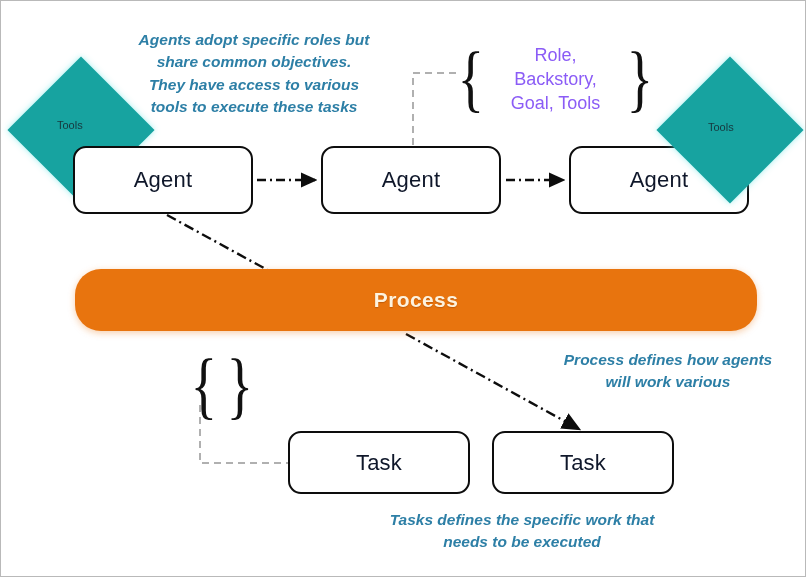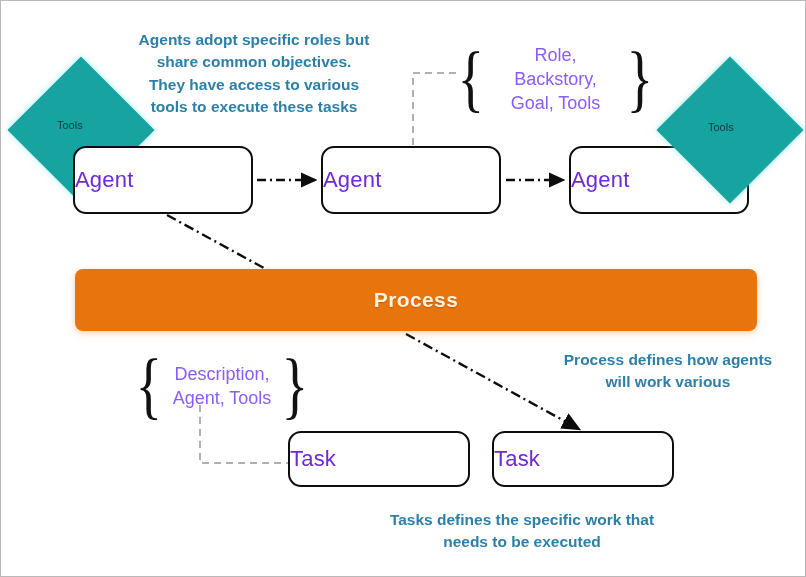--- a/index.html
+++ b/index.html
@@ -28,28 +28,28 @@
 
   
   .node-box {
     position: absolute;
     box-sizing: border-box;
     background: #ffffff;
     border: 2.5px solid #0d0d0d;
     border-radius: 13px;
     display: flex;
     align-items: center;
-    justify-content: flex-start;
+    justify-content: center;
     font-family: "Liberation Sans", sans-serif;
     font-size: 22px;
-    color: #6d28d9;
+    color: #0f172a;
     letter-spacing: 0.2px;
   }
   .agent-box { width: 180px; height: 68px; }
-  .task-box  { width: 182px; height: 56px; }
+  .task-box  { width: 182px; height: 63px; }
 
   
   .tools-diamond {
     position: absolute;
     width: 104px;
     height: 104px;
     background: #17a3a0;
     transform: rotate(45deg);
     box-shadow: 0 0 6px rgba(110, 230, 230, 0.65);
   }
@@ -62,39 +62,40 @@
   }
 
   
   #process-bar {
     position: absolute;
     left: 74px;
     top: 268px;
     width: 682px;
     height: 62px;
     background: #e8740e;
-    border-radius: 8px;
+    border-radius: 26px;
     display: flex;
     align-items: center;
     justify-content: center;
     box-shadow: 0 2px 7px rgba(232, 116, 14, 0.35);
   }
   #process-label {
     font-family: "Liberation Sans", sans-serif;
     font-size: 21px;
     font-weight: bold;
     color: #fdf3df;
     letter-spacing: 0.4px;
     text-shadow: 0 1px 1px rgba(120, 50, 0, 0.35);
   }
 
   
   .note-blue {
     position: absolute;
     font-family: "Liberation Sans", sans-serif;
+    font-style: italic;
     font-weight: bold;
     font-size: 15.5px;
     line-height: 1.45;
     color: #2d7fa6;
     text-align: center;
     white-space: pre-line;
   }
 
   
   .brace-group {
@@ -190,22 +191,20 @@
 Goal, Tools</span>
     <span class="brace">}</span>
   </div>
 
   <div id="process-bar">
     <span id="process-label">Process</span>
   </div>
 
   <div class="brace-group" style="left:125px; top:352px; width:192px; height:66px;">
     <span class="brace">{</span>
-    <span class="brace-text">Description,
-Agent, Tools</span>
     <span class="brace">}</span>
   </div>
 
   <div class="note-blue" style="left:556px; top:348px; width:222px;">Process defines how agents
 will work various</div>
 
   <div class="node-box task-box" style="left:287px; top:430px;">
     <span>Task</span>
   </div>
 

